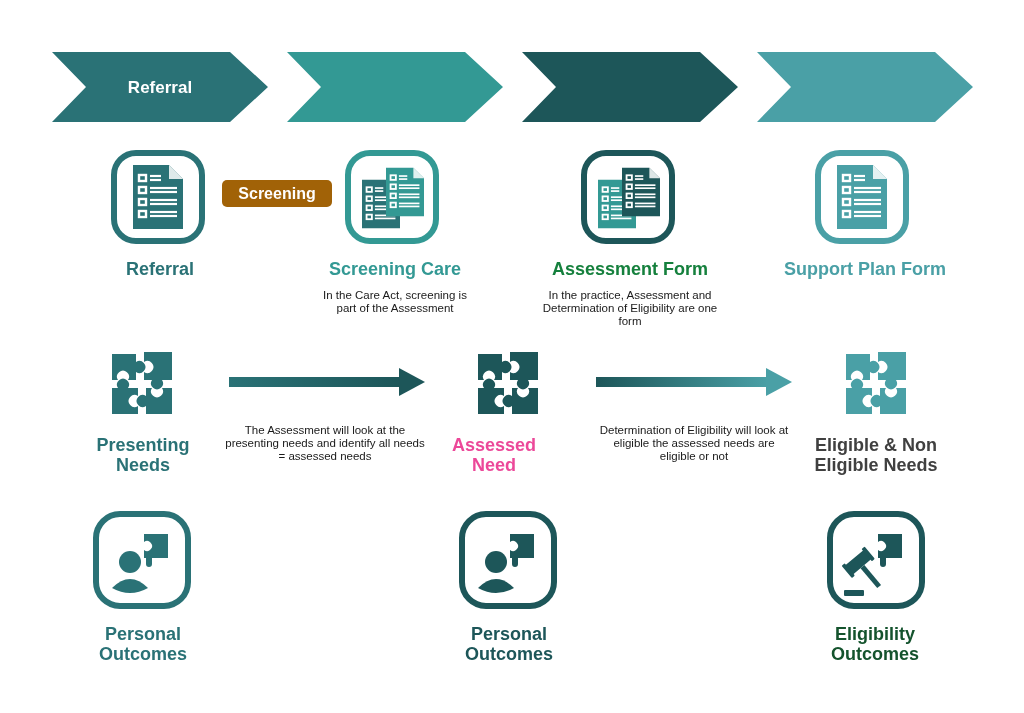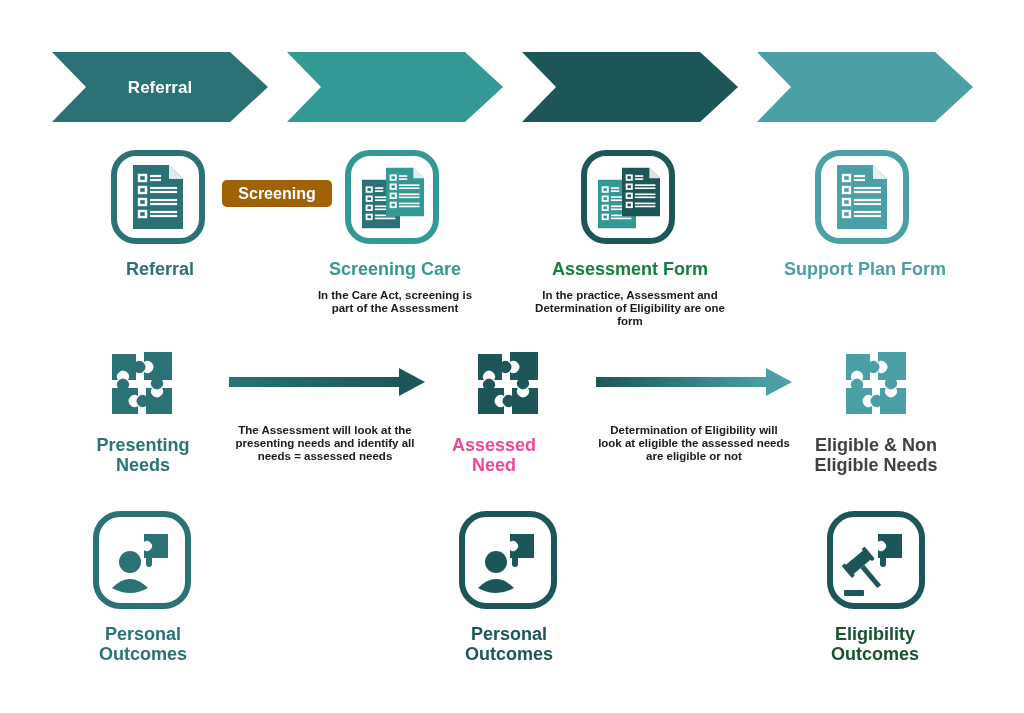--- a/index.html
+++ b/index.html
@@ -5,21 +5,21 @@
   html, body { margin: 0; padding: 0; background: #ffffff; }
   body { width: 1024px; height: 713px; position: relative; overflow: hidden;
          font-family: "Liberation Sans", "DejaVu Sans", sans-serif; }
   .chev { position: absolute; top: 52px; width: 216px; height: 70px; }
   .chev svg { position: absolute; left: 0; top: 0; }
   .chev-label { position: absolute; left: 36px; right: 36px; top: 0; bottom: 0;
                 display: flex; align-items: center; justify-content: center; text-align: center;
                 color: #ffffff; font-weight: bold; font-size: 17px; line-height: 19px; }
   .frame { position: absolute; width: 96px; height: 96px; }
   .label { position: absolute; text-align: center; font-weight: bold; font-size: 18px; line-height: 20px; }
-  .note { position: absolute; text-align: center; font-weight: bold; font-size: 11.5px; line-height: 13px; color: #1a1a1a; }
+  .note { position: absolute; text-align: center; font-weight: normal; font-size: 11.5px; line-height: 13px; color: #1a1a1a; }
   .pill { position: absolute; left: 222px; top: 180px; width: 110px; height: 27px; border-radius: 5px;
           background: #a16207; color: #fff; font-weight: bold; font-size: 16px;
           display: flex; align-items: center; justify-content: center; }
   .puzzle { position: absolute; width: 68px; height: 68px; }
   .arrow { position: absolute; }
 </style>
 </head>
 <body>
 
 <svg width="0" height="0" style="position:absolute">

